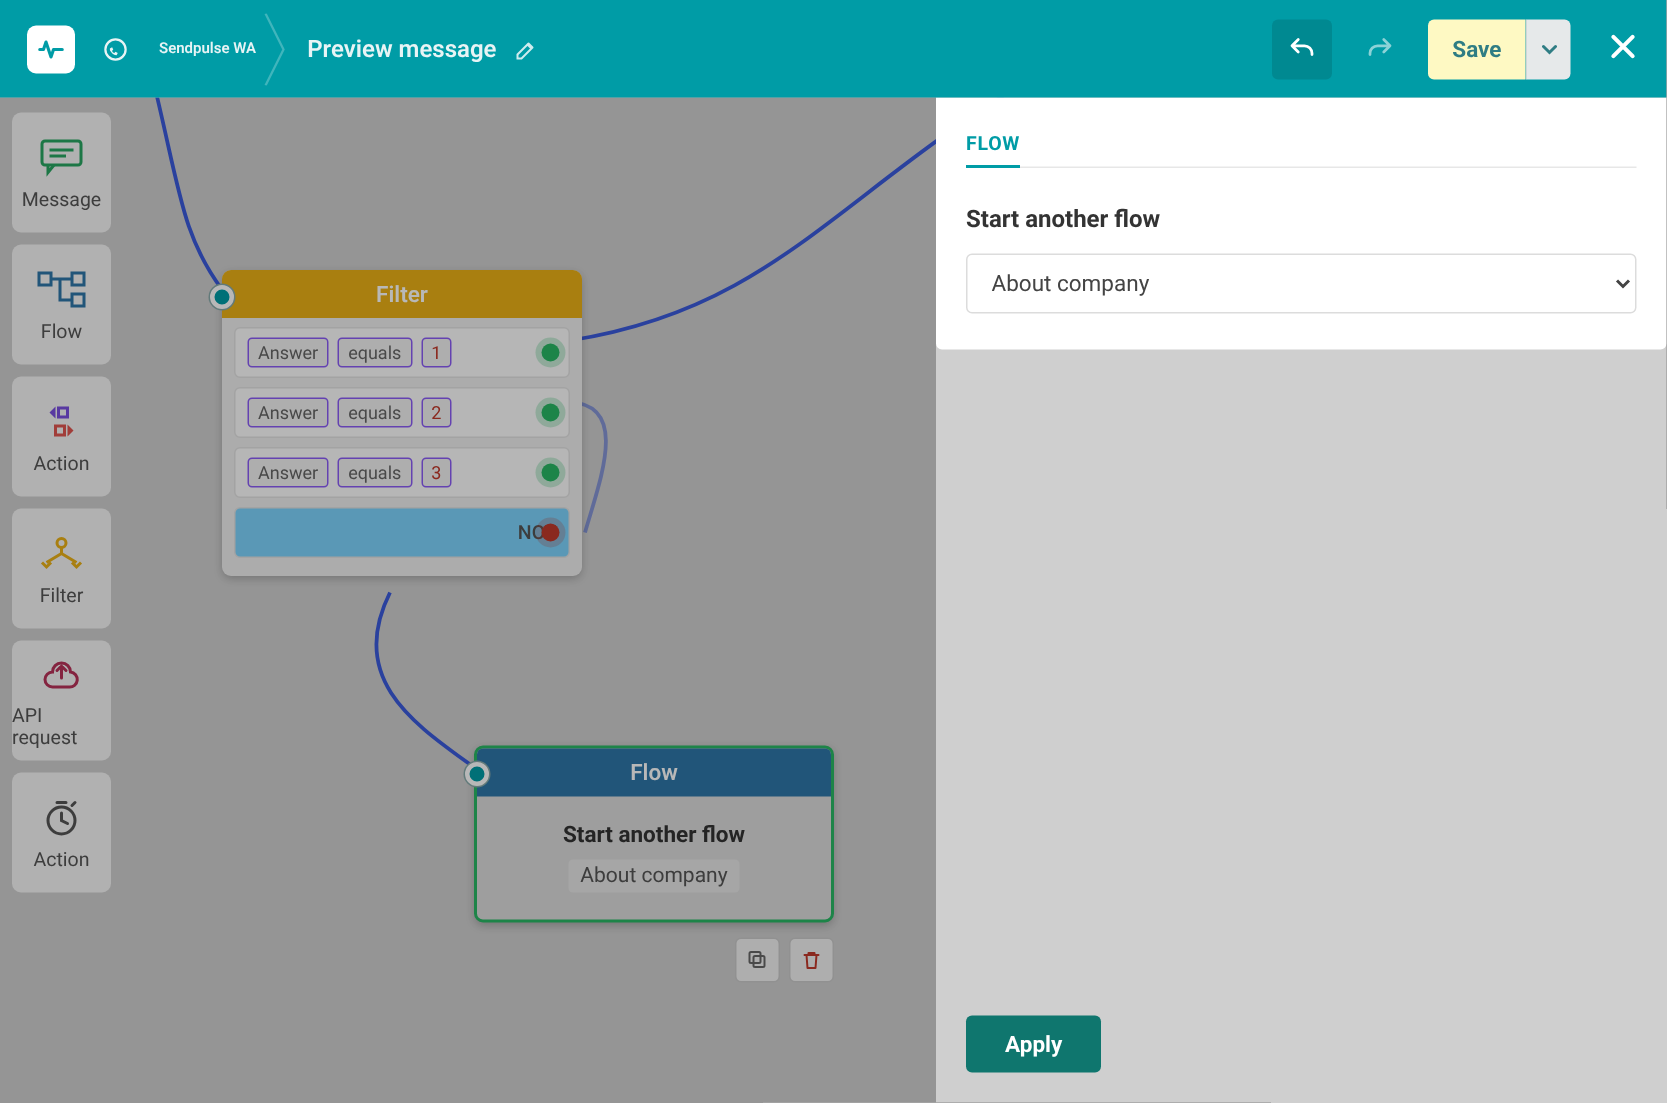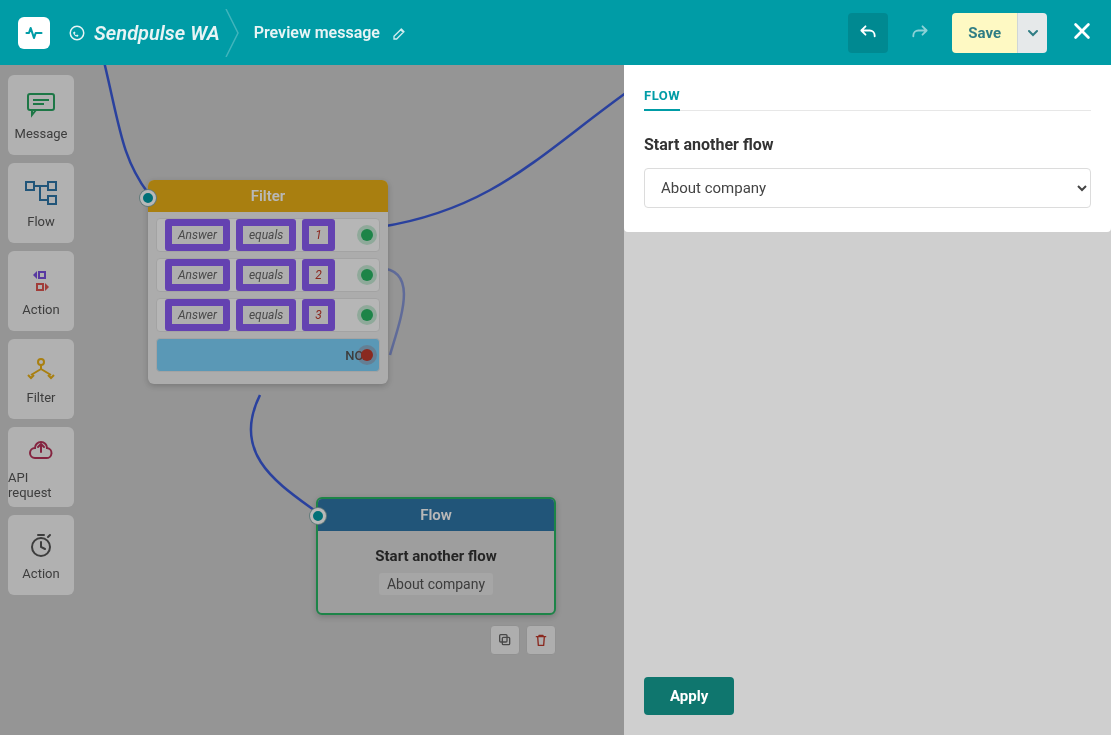--- a/index.html
+++ b/index.html
@@ -8,21 +8,21 @@
 
   
   .header {
     height: 65px; background: #009ca6; color: #fff;
     display: flex; align-items: center; padding: 0 18px; position: relative; z-index: 20;
   }
   .logo-badge {
     width: 32px; height: 32px; background: #fff; border-radius: 6px;
     display: flex; align-items: center; justify-content: center; margin-right: 18px;
   }
-  .bot-name { display: flex; align-items: center; gap: 8px; font-weight: 600; font-size: 20px; color: #e8f4f5; font-style: italic;}
+  .bot-name { display: flex; align-items: center; gap: 20px; font-weight: 600; font-size: 10px; color: #e8f4f5;}
   .breadcrumb-arrow { width: 24px; height: 65px; display:flex; align-items:center; justify-content:center;}
   .flow-title { display: flex; align-items: center; gap: 12px; font-weight: 600; font-size: 16px; color: #e8f4f5; margin-left:10px;}
   .header-right { margin-left: auto; display: flex; align-items: center; gap: 12px; }
   .hbtn { width: 40px; height: 40px; border-radius: 4px; display: flex; align-items: center; justify-content: center; cursor: pointer; }
   .hbtn.undo { background: rgba(0,0,0,0.12); }
   .save-group { display: flex; }
   .save-btn { background: #fef9c3; color: #2f7d84; font-weight: 700; font-size: 15px; height: 40px; padding: 0 16px; border-radius: 4px 0 0 4px; display: flex; align-items: center; cursor: pointer;}
   .save-drop { background: #e6e9ea; width: 30px; height: 40px; border-radius: 0 4px 4px 0; display: flex; align-items: center; justify-content: center; border-left:1px solid #cfd6d7; cursor:pointer;}
   .close-x { margin-left: 12px; cursor:pointer;}
 
@@ -51,21 +51,21 @@
   
   .node { position: absolute; background: #efefef; border-radius: 6px; box-shadow: 0 2px 6px rgba(0,0,0,0.2); }
   .filter-node { left: 148px; top: 115px; width: 240px; padding: 0 0 6px 0; }
   .filter-head { background: #eab117; color: #fff; text-align: center; font-weight: 600; font-size: 15px; padding: 7px 0; border-radius: 6px 6px 0 0; position:relative;}
   .port-in { position:absolute; left:-8px; top:10px; width:16px; height:16px; border-radius:50%; background:#009ca6; border:3px solid #fff; box-shadow:0 0 0 1px #8aa;}
   .cond-list { padding: 6px 8px; display: flex; flex-direction: column; gap: 6px; }
   .cond {
     background: #fdfdfd; border: 1px solid #e2e2e2; border-radius: 4px; height: 34px;
     display: flex; align-items: center; padding: 0 8px; gap: 6px; position: relative; font-size: 13px;
   }
-  .tag { background: #f1f1f1; border:7px solid #8b5cf6; color: #666; padding: 2px 6px; border-radius: 3px; font-size: 12px; font-style: italic;}
+  .tag { background: #f1f1f1; border:1px solid #8b5cf6; color: #666; padding: 2px 6px; border-radius: 3px; font-size: 12px;}
   .tag.val { color: #c0392b; }
   .out-port { position: absolute; right: 6px; width: 12px; height: 12px; border-radius: 50%; background: #29b765; box-shadow: 0 0 0 4px rgba(41,183,101,0.25);}
   .cond.not { background: #7dd3fc; justify-content: flex-end; }
   .cond.not .out-port { background: #c0392b; box-shadow: 0 0 0 4px rgba(192,57,43,0.22);}
   .cond.not .lbl { color:#555; font-weight:500; font-size:13px;}
 
   
   .flow-node { left: 316px; top: 432px; width: 240px; border: 2px solid #29b765; background:#dcdcdc;}
   .flow-head { background: #2f76a8; color:#fff; text-align:center; font-weight:600; font-size:15px; padding:7px 0; border-radius:4px 4px 0 0; position:relative;}
   .flow-head .port-in { top: 9px; }

